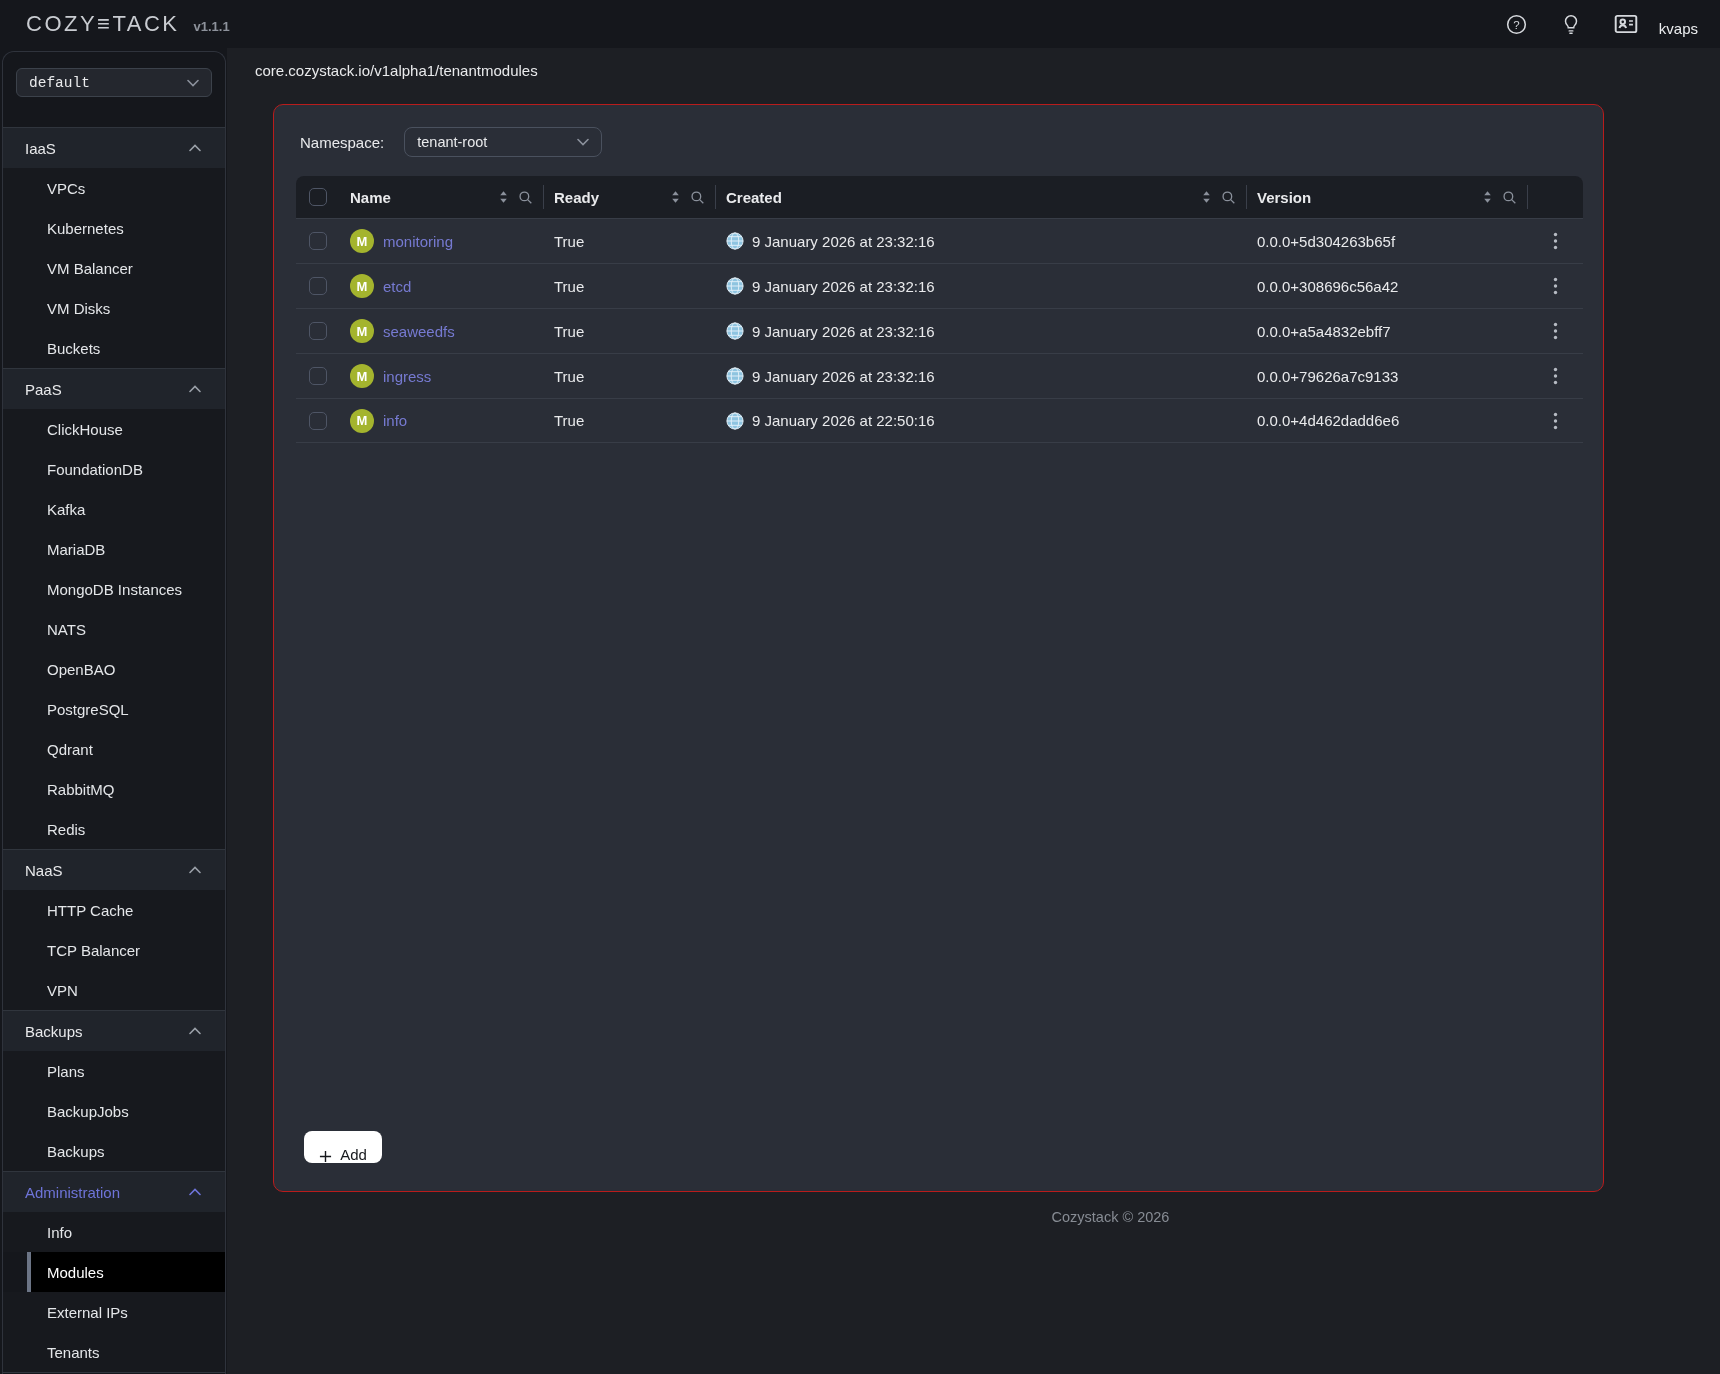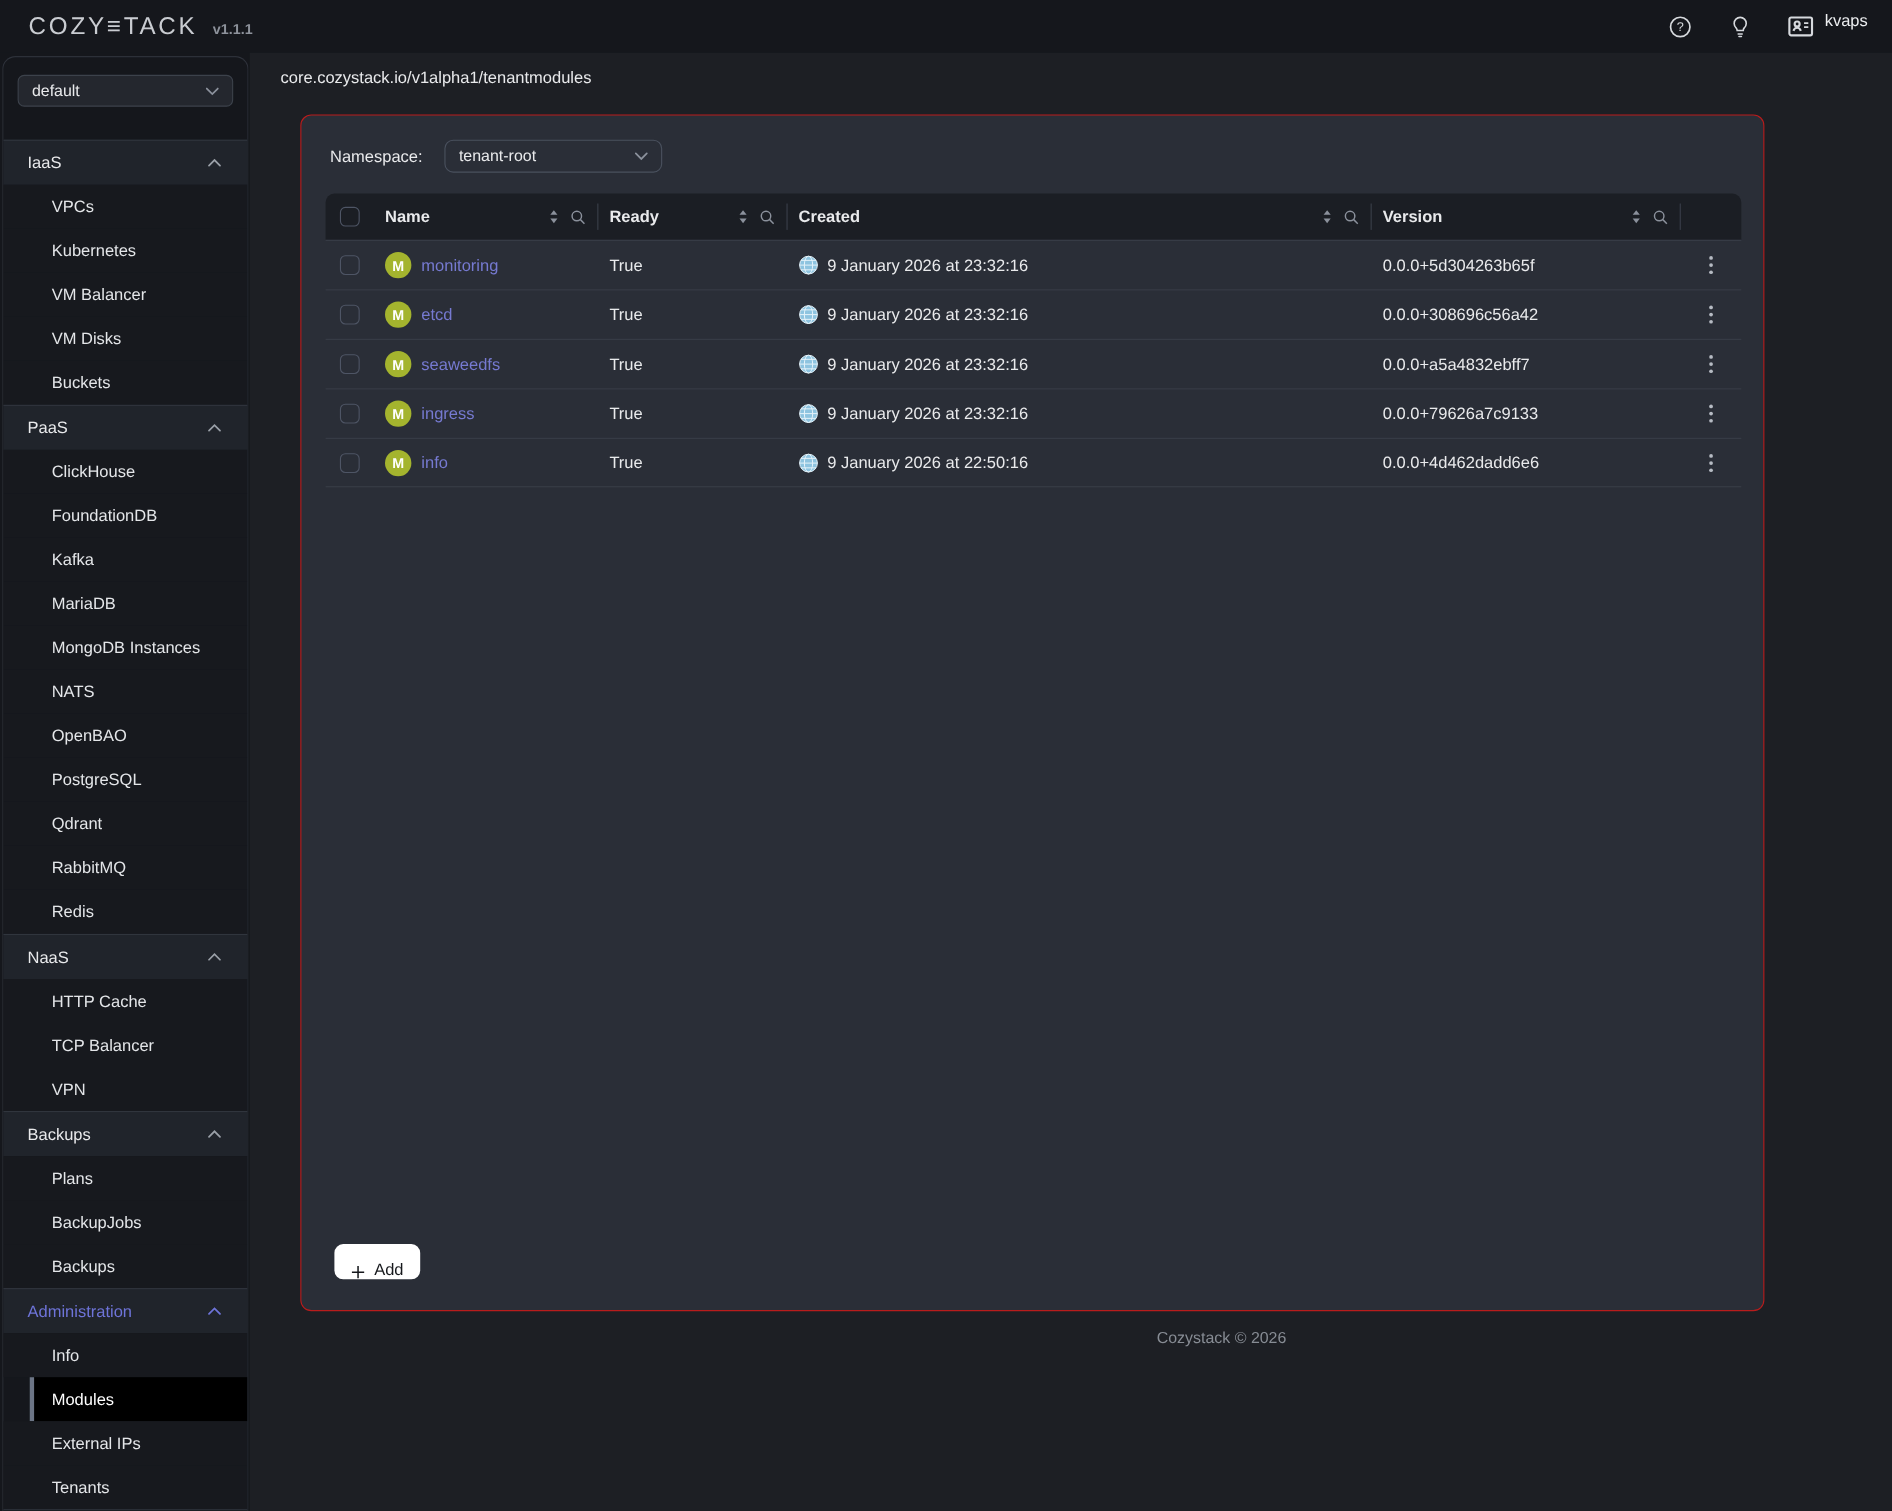--- a/index.html
+++ b/index.html
@@ -12,36 +12,36 @@
   }
   
   .topbar{
     height:48px; background:#15171c; display:flex; align-items:center;
     padding:0 22px 0 26px;
   }
   .logo{ font-size:22px; letter-spacing:2.5px; color:#c9ccd1; font-weight:400; }
   .version{ font-size:13px; font-weight:bold; color:#8d929b; margin-left:14px; margin-top:4px;}
   .topbar-right{ margin-left:auto; display:flex; align-items:center; gap:30px; }
   .icon-btn{ width:24px; height:24px; color:#d6d9dd; display:flex; align-items:center; justify-content:center; cursor:pointer;}
-  .user-badge{ display:flex; align-items:flex-start; gap:9px; color:#eceef0; cursor:pointer;}
+  .user-badge{ display:flex; align-items:flex-end; gap:20px; color:#eceef0; cursor:pointer;}
   .user-badge svg{ color:#d6d9dd; }
   
   .layout{ display:flex; height:1326px; }
   
   .sidebar{ width:227px; background:#15171c; position:relative; flex:none; }
   .nav-panel{
     position:absolute; top:3px; left:2px; right:1px; bottom:-14px;
     border:1px solid #2f333c; border-bottom:none; border-radius:12px 12px 0 0;
     overflow:hidden;
   }
   .ctx-select{
     margin:16px 13px 0 13px; height:29px; background:#24272e;
     border:1px solid #3c424b; border-radius:6px;
     display:flex; align-items:center; justify-content:space-between;
-    padding:0 12px; font-size:14.5px; color:#e9eaec; cursor:pointer;
+    padding:0 12px; font-size:14.5px; color:#e9eaec; cursor:pointer;font-family:Liberation Mono, monospace;
   }
   .ctx-select .chev, .ns-select .chev{ color:#8b919c; display:flex; }
   .nav-menu{ margin-top:30px; }
   .section-header{
     height:41px; background:#20242b; border-top:1px solid #30353d;
     display:flex; align-items:center; justify-content:space-between;
     padding:0 24px 0 22px; cursor:pointer; color:#e9eaec;
   }
   .section-header .chev{ color:#9aa0a8; display:flex; }
   .section-header.accent{ color:#6e74d9; }

